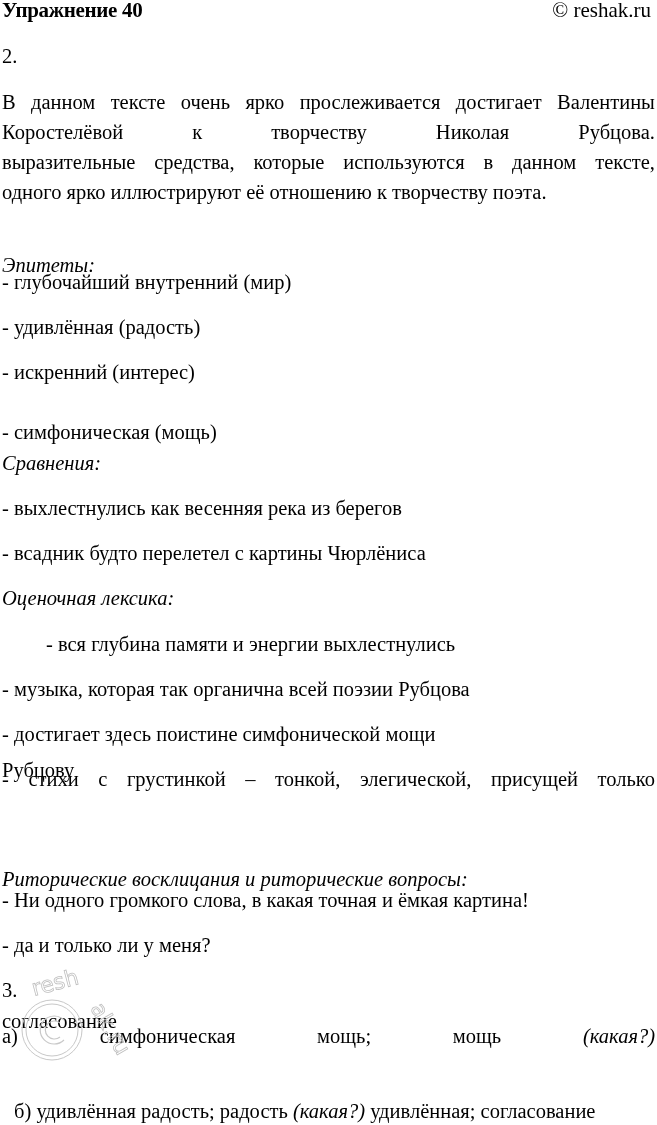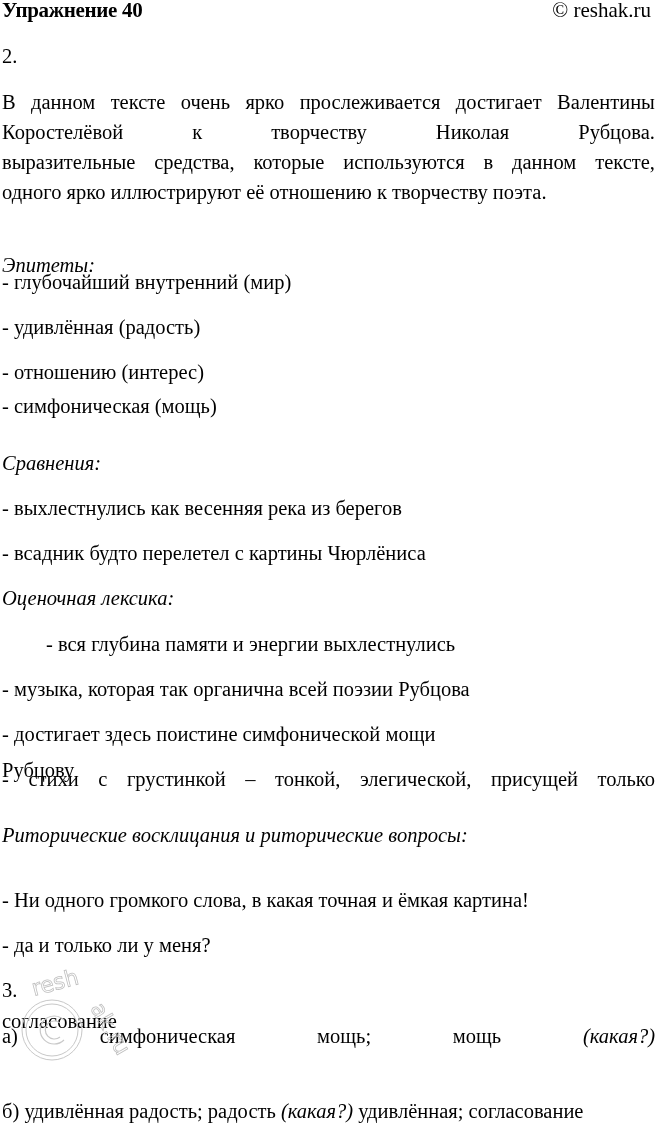--- a/index.html
+++ b/index.html
@@ -93,22 +93,22 @@
     <span>в</span>
     <span>данном</span>
     <span>тексте,</span>
   </div>
   <div class="line" style="top:180px;">одного ярко иллюстрируют её отношению к творчеству поэта.</div>
 </div>
 
 <div class="line italic" style="top:244px;margin-top:9px;">Эпитеты:</div>
 <div class="line" style="top:270px;">- глубочайший внутренний (мир)</div>
 <div class="line" style="top:315px;">- удивлённая (радость)</div>
-<div class="line" style="top:360px;">- отношению (интерес)</div>
-<div class="line" style="top:394px;text-align:center;">- симфоническая (мощь)</div>
+<div class="line" style="top:360px;">- искренний (интерес)</div>
+<div class="line" style="top:420px;text-align:center;">- симфоническая (мощь)</div>
 
 <div class="line italic" style="top:451px;">Сравнения:</div>
 <div class="line" style="top:496px;">- выхлестнулись как весенняя река из берегов</div>
 <div class="line" style="top:541px;text-align:center;">- всадник будто перелетел с картины Чюрлёниса</div>
 
 <div class="line italic" style="top:586px;">Оценочная лексика:</div>
 <div class="line" style="top:632px;margin-left:44px;">- вся глубина памяти и энергии выхлестнулись</div>
 <div class="line" style="top:677px;">- музыка, которая так органична всей поэзии Рубцова</div>
 <div class="line" style="top:722px;">- достигает здесь поистине симфонической мощи</div>
 <div class="line jl" style="top:767px; width:653px;">
@@ -117,34 +117,34 @@
   <span>с</span>
   <span>грустинкой</span>
   <span>–</span>
   <span>тонкой,</span>
   <span>элегической,</span>
   <span>присущей</span>
   <span>только</span>
 </div>
 <div class="line" style="top:758px;">Рубцову</div>
 
-<div class="line italic" style="top:823px;font-style:italic;">Риторические восклицания и риторические вопросы:</div>
+<div class="line italic" style="top:867px;font-style:italic;">Риторические восклицания и риторические вопросы:</div>
 <div class="line" style="top:888px;">- Ни одного громкого слова, в какая точная и ёмкая картина!</div>
 <div class="line" style="top:933px;">- да и только ли у меня?</div>
 
 <div class="line" style="top:978px;">3.</div>
 <div class="line jl" style="top:1024px; width:653px;">
   <span>а)</span>
   <span>симфоническая</span>
   <span>мощь;</span>
   <span>мощь</span>
   <span class="italic">(какая?)</span>
 </div>
 <div class="line" style="top:1009px;">согласование</div>
-<div class="line" style="top:1099px;"><span>б) удивлённая радость; радость </span><span class="italic">(какая?)</span><span> удивлённая; согласование</span></div>
+<div class="line" style="top:1099px;margin-left:12px;"><span>б) удивлённая радость; радость </span><span class="italic">(какая?)</span><span> удивлённая; согласование</span></div>
 
 <svg class="watermark" viewBox="0 0 120 100">
   <circle cx="40" cy="62" r="30" fill="none" stroke="#c8c8c8" stroke-width="1"></circle>
   <circle cx="40" cy="62" r="26" fill="none" stroke="#c8c8c8" stroke-width="1"></circle>
   <path d="M52 52 A14 14 0 1 0 52 72" fill="none" stroke="#c8c8c8" stroke-width="1.2"></path>
   <path d="M48 55 A9 9 0 1 0 48 69" fill="none" stroke="#c8c8c8" stroke-width="1.2"></path>
   <text x="22" y="28" font-family="DejaVu Sans, sans-serif" font-size="22" fill="none" stroke="#c0c0c0" stroke-width="0.8" transform="rotate(-15 22 28)">resh</text>
   <text x="78" y="40" font-family="DejaVu Sans, sans-serif" font-size="22" fill="none" stroke="#c0c0c0" stroke-width="0.8" transform="rotate(60 78 40)">ak.ru</text>
 </svg>
 

